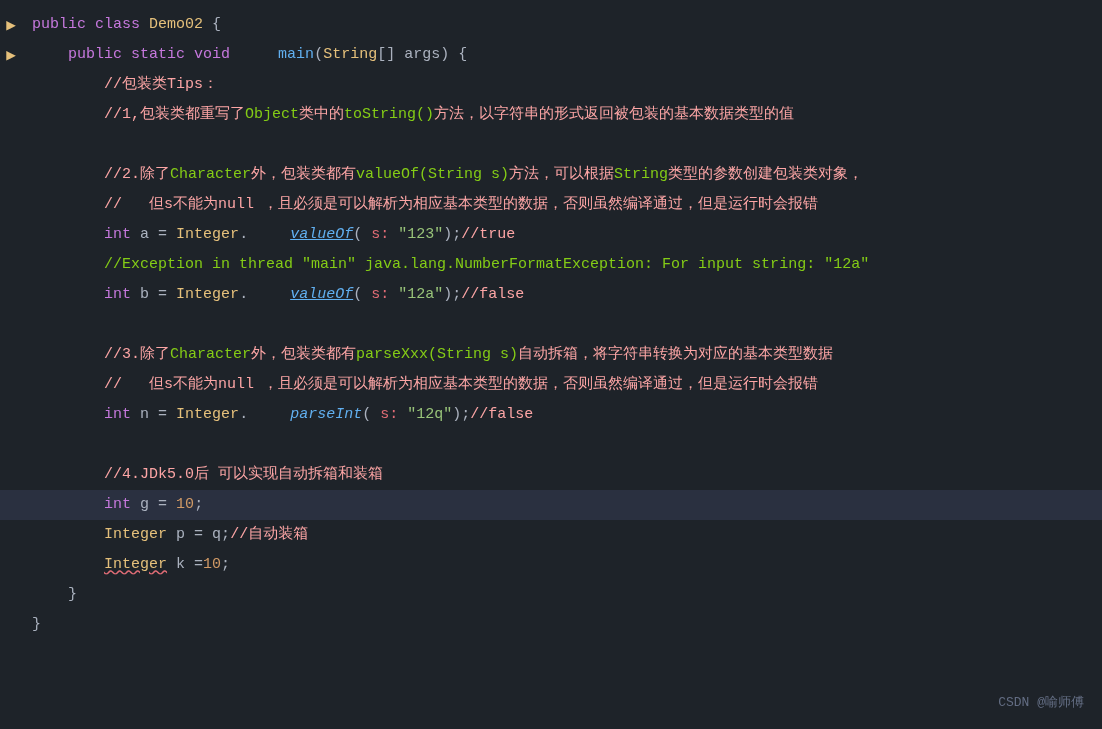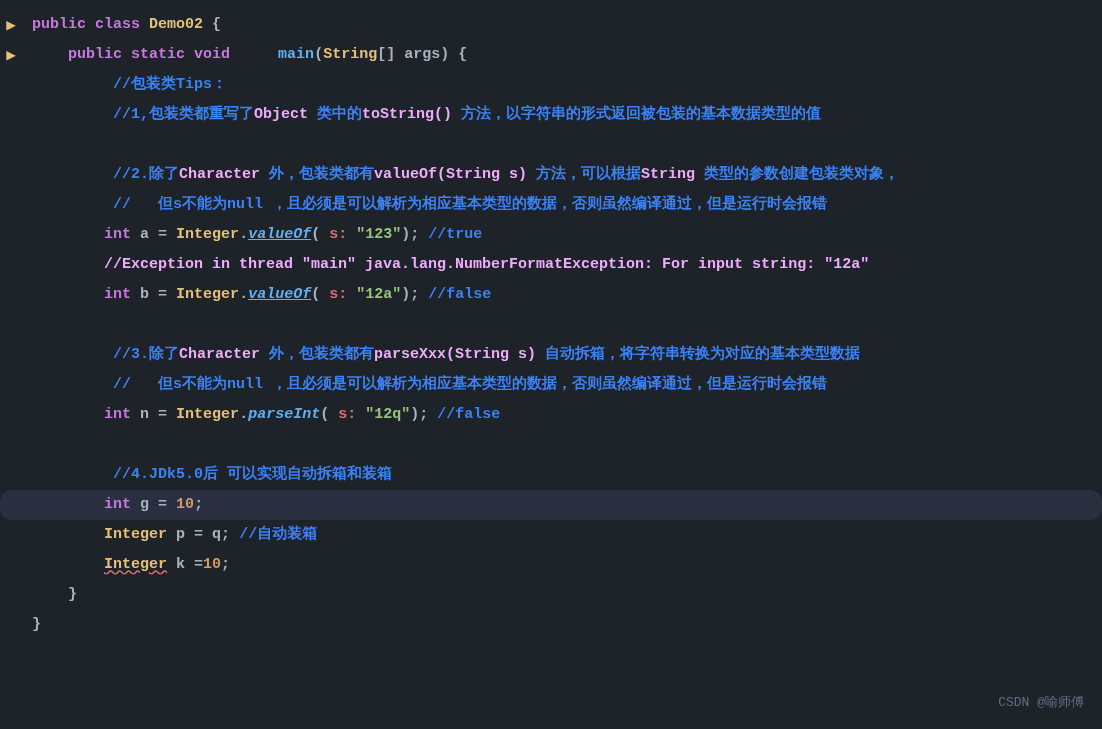--- a/index.html
+++ b/index.html
@@ -30,53 +30,51 @@
     .line {
       display: flex;
       align-items: center;
       min-height: 28px;
       padding: 1px 0;
       position: relative;
     }
 
     .line.highlighted {
       background-color: #2a3040;
-      border-radius: 12px;
     }
 
     .arrow {
       color: #e5c07b;
       width: 22px;
       text-align: center;
       flex-shrink: 0;
       font-size: 16px;
     }
 
     .arrow.empty {
       width: 22px;
     }
 
     .line-content {
       padding-left: 10px;
       white-space: pre;
       line-height: 28px;
-      font-weight: bold;
     }
 
     
     .kw { color: #c678dd; } 
     .fn { color: #61afef; padding-left: 39px; } 
     .str { color: #98c379; } 
     .num { color: #d19a66; } 
-    .comment { color: #f0abfc; } 
-    .comment-cn { color: #3b82f6; margin-left: 9px; } 
+    .comment { color: #84cc16; } 
+    .comment-cn { color: #fca5a5; } 
     .plain { color: #abb2bf; }
     .class-name { color: #e5c07b; } 
     .param-name { color: #e06c75; } 
-    .italic-fn { color: #61afef; font-style: italic; }
+    .italic-fn { color: #61afef; font-style: italic; margin-left: 42px; }
     .underline { text-decoration: underline; }
 
     .watermark {
       position: absolute;
       bottom: 18px;
       right: 18px;
       color: #636d83;
       font-size: 13px;
       font-family: 'Courier New', Courier, monospace;
     }

